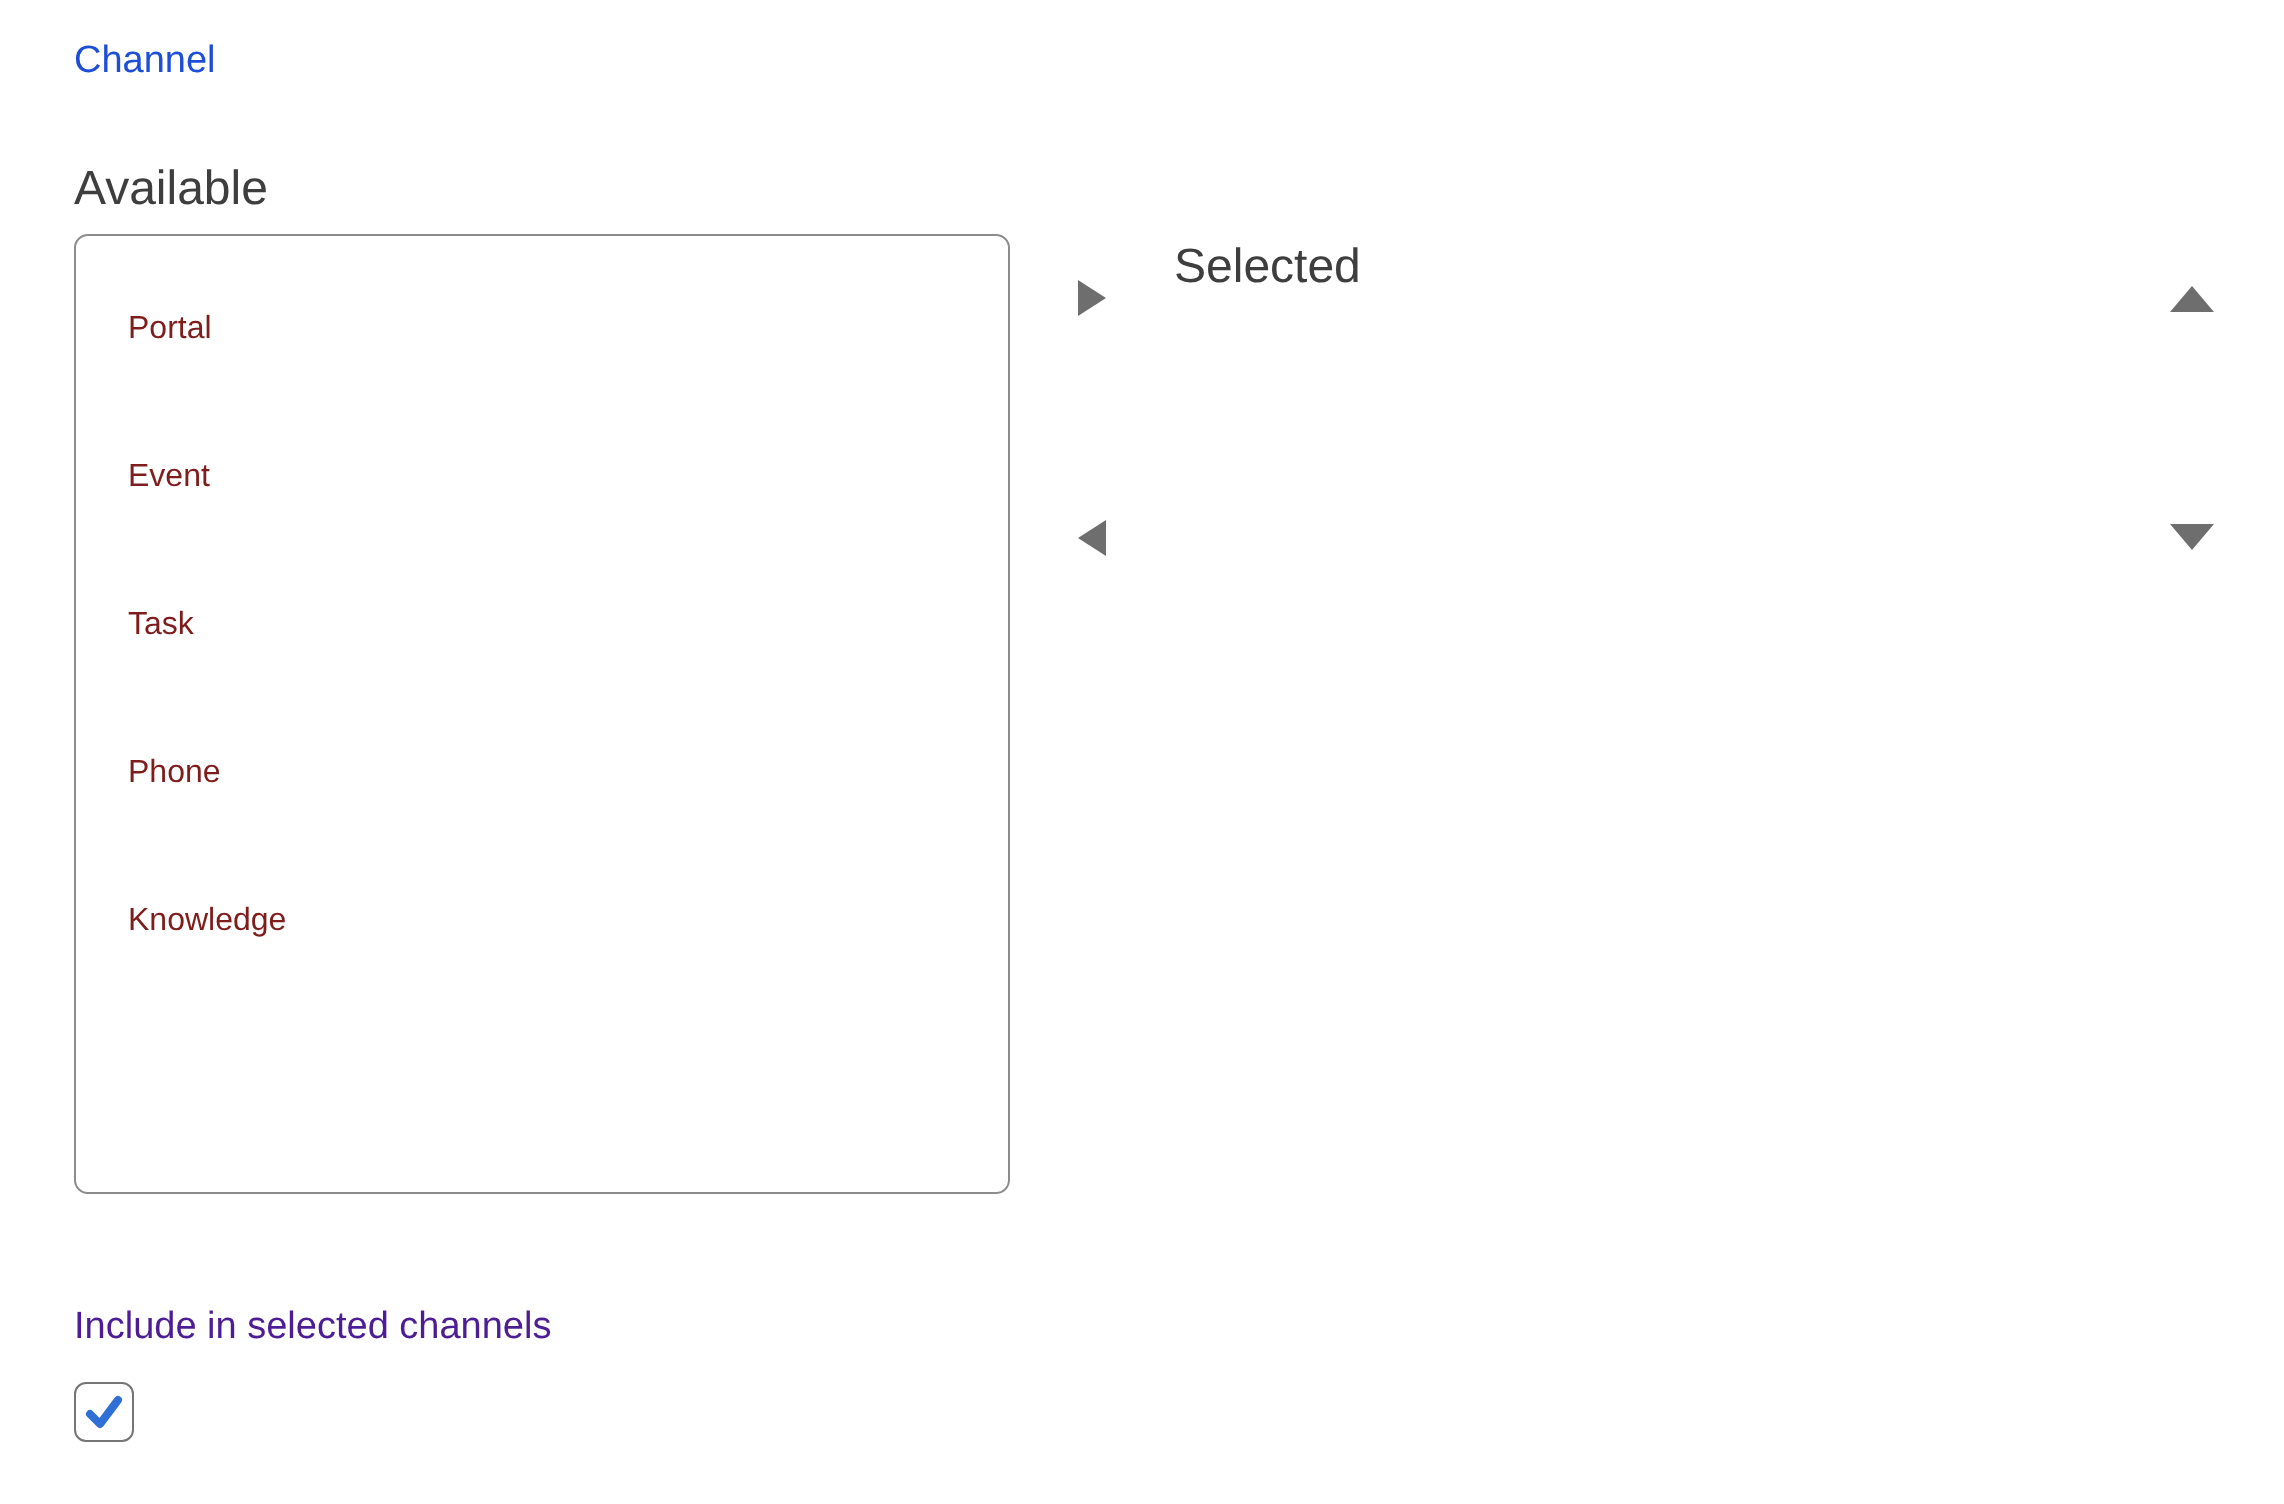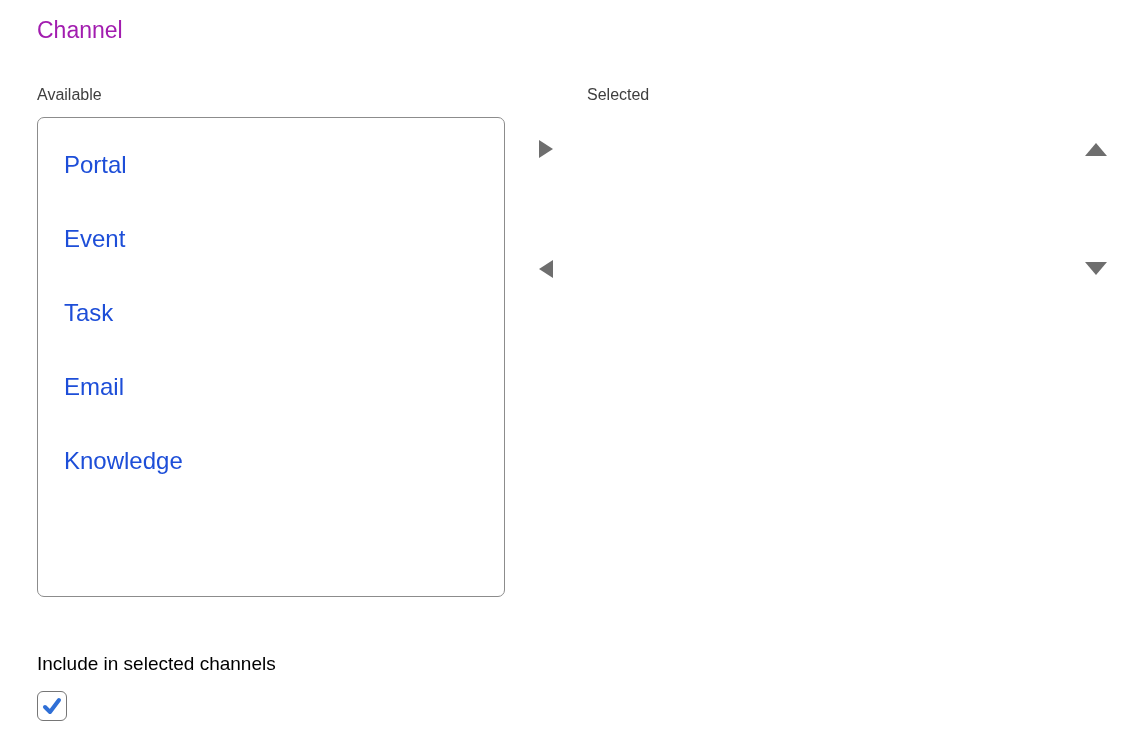--- a/index.html
+++ b/index.html
@@ -6,46 +6,46 @@
   html, body { background: #ffffff; }
   body {
     font-family: "Liberation Sans", sans-serif;
     width: 1142px; height: 752px;
     position: relative; overflow: hidden;
   }
   .page { position: absolute; inset: 0; }
 
   .field-label {
     position: absolute; left: 37px; top: 18px;
-    font-size: 23px; line-height: 25px; color: #a21caf;
+    font-size: 19px; line-height: 25px; color: #1d4ed8;
   }
   .col-label {
-    font-size: 16px; line-height: 25px; color: #3e3e3e;
+    font-size: 24px; line-height: 25px; color: #3e3e3e;
     position: absolute; top: 82px;
   }
   .col-label.available { left: 37px; }
-  .col-label.selected { left: 587px; }
+  .col-label.selected { left: 587px; margin-top: 39px; }
 
   .listbox {
     position: absolute; top: 117px;
     width: 468px; height: 480px;
     background: #ffffff;
     border: 1px solid #8c8c8c;
     border-radius: 7px;
     overflow: hidden;
   }
   .listbox.available { left: 37px; }
   .listbox.selected { left: 587px; }
 
   .listbox ul { list-style: none; padding-top: 10px; }
   .listbox li {
     height: 74px;
     display: flex; align-items: center;
     padding-left: 26px;
-    font-size: 24px; color: #1d4ed8;
+    font-size: 16px; color: #7f1d1d;
     cursor: pointer;
   }
 
   .arrow-btn {
     position: absolute;
     width: 30px; height: 30px;
     background: transparent; border: none;
     display: flex; align-items: center; justify-content: center;
     cursor: pointer; padding: 0;
   }
@@ -55,21 +55,21 @@
   .tri.up     { border-bottom: 13px solid #6e6e6e; border-left: 11px solid transparent; border-right: 11px solid transparent; }
   .tri.down   { border-top: 13px solid #6e6e6e; border-left: 11px solid transparent; border-right: 11px solid transparent; }
 
   #btn-move-right { left: 531px;  top: 134px; }
   #btn-move-left  { left: 531px;  top: 254px; }
   #btn-move-up    { left: 1081px; top: 134px; }
   #btn-move-down  { left: 1081px; top: 253px; }
 
   .include-label {
     position: absolute; left: 37px; top: 651px;
-    font-size: 19px; line-height: 25px; color: #000000;
+    font-size: 19px; line-height: 25px; color: #4c1d95;
   }
   .checkbox {
     position: absolute; left: 37px; top: 691px;
     width: 30px; height: 30px;
     background: #ffffff;
     border: 1.5px solid #767676;
     border-radius: 6px;
     display: flex; align-items: center; justify-content: center;
     cursor: pointer;
   }
@@ -84,21 +84,21 @@
   <div class="field-label">Channel</div>
 
   <div class="col-label available">Available</div>
   <div class="col-label selected">Selected</div>
 
   <div class="listbox available" role="listbox">
     <ul>
       <li>Portal</li>
       <li>Event</li>
       <li>Task</li>
-      <li>Email</li>
+      <li>Phone</li>
       <li>Knowledge</li>
     </ul>
   </div>
 
 
   <button class="arrow-btn" id="btn-move-right" type="button">
     <span class="tri right"></span>
   </button>
   <button class="arrow-btn" id="btn-move-left" type="button">
     <span class="tri left"></span>

